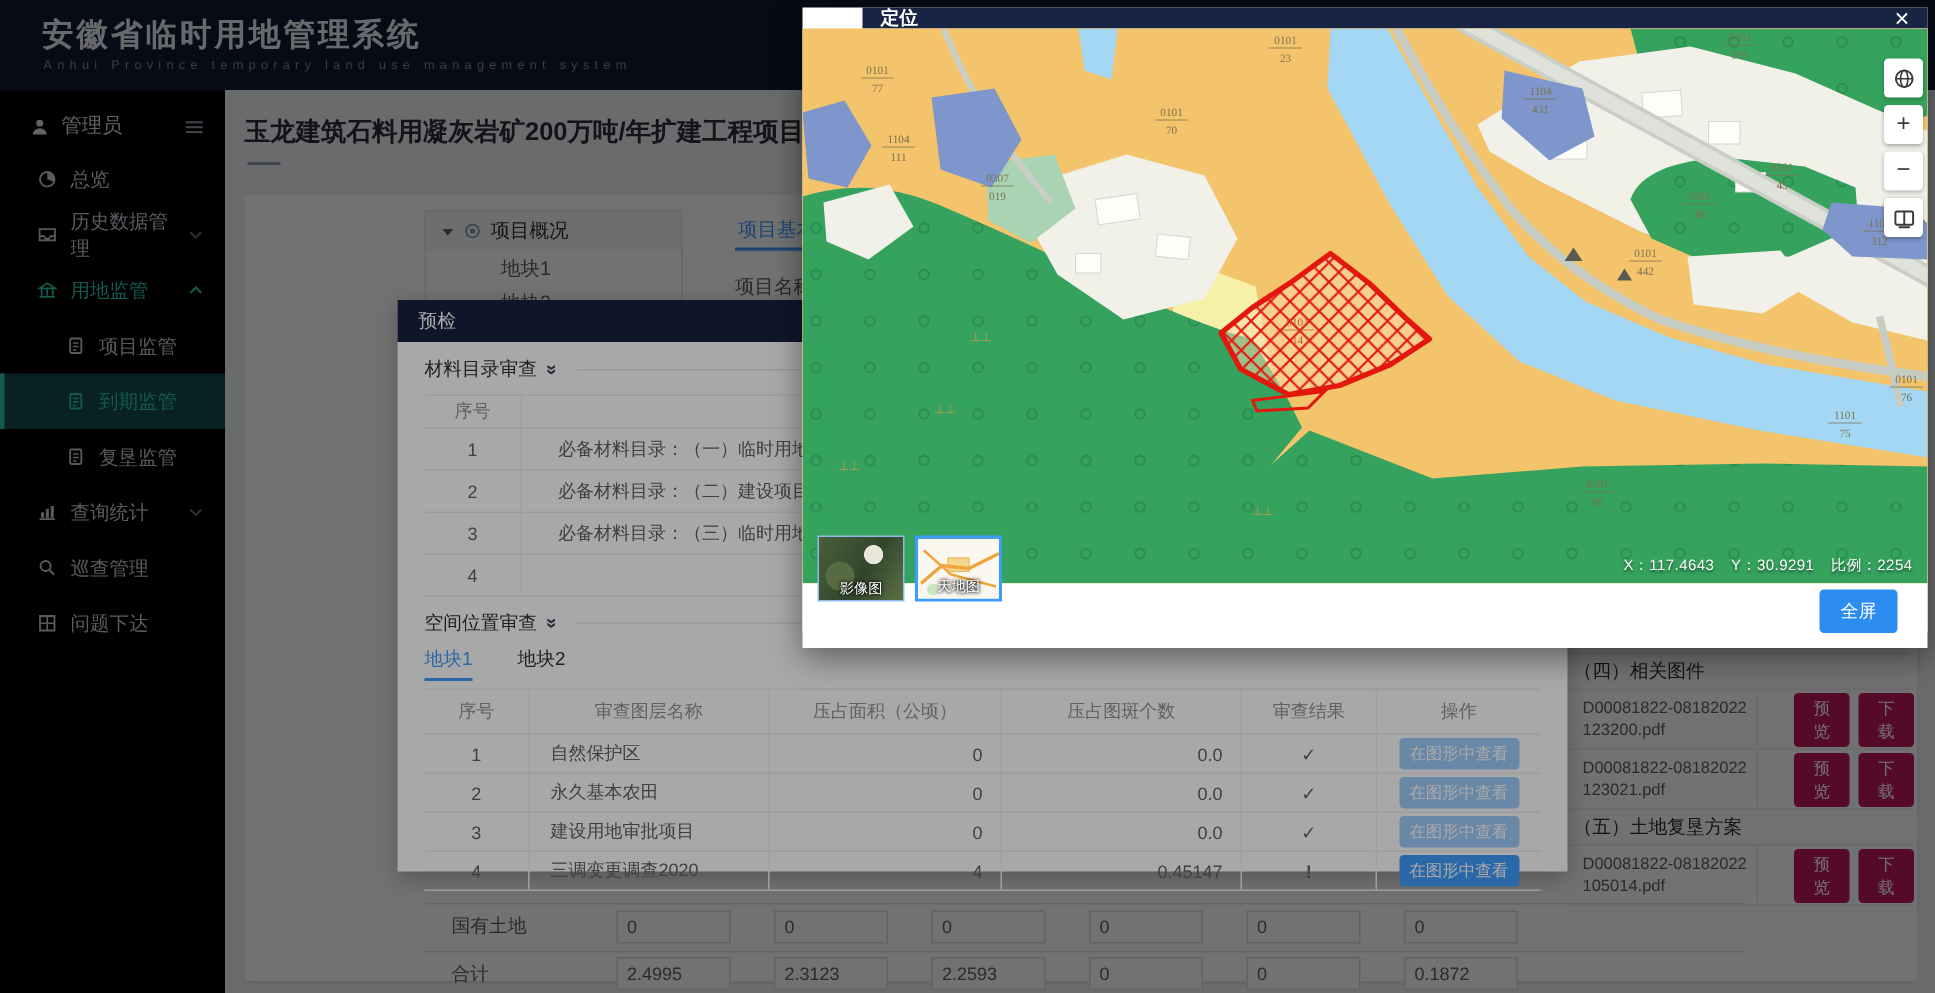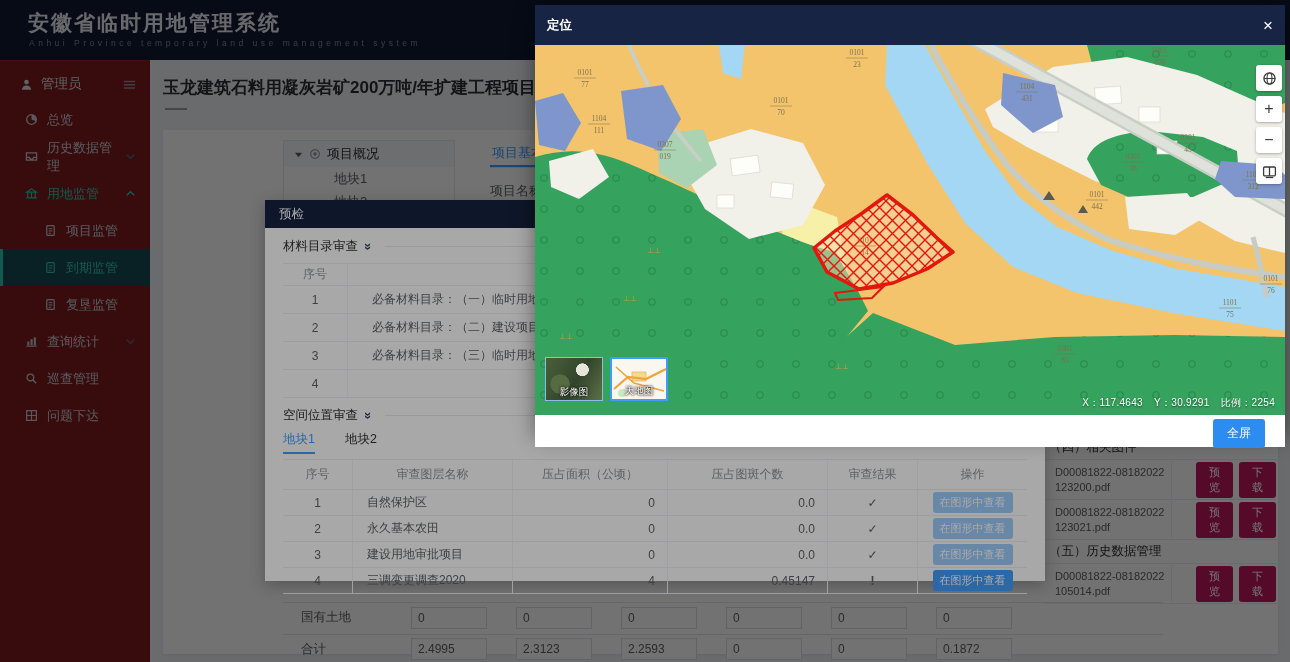--- a/index.html
+++ b/index.html
@@ -5,21 +5,21 @@
   * { margin:0; padding:0; box-sizing:border-box; }
   body { font-family:"Liberation Sans", sans-serif; background:#060a14; }
   .stage { position:relative; width:1290px; height:662px; overflow:hidden; background:#EEF0F4; }
 
   
   .app-header { position:absolute; left:0; top:0; width:1290px; height:60px; background:#101B33; z-index:1; }
   .app-title { position:absolute; left:28px; top:9px; font-size:21px; font-weight:bold; color:#E9ECF3; letter-spacing:2px; }
   .app-subtitle { position:absolute; left:29px; top:38px; font-size:8.5px; color:#7E8AA0; letter-spacing:3.5px; }
 
   
-  .sidebar { position:absolute; left:0; top:60px; width:150px; height:602px; background:#7f1d1d; border-top:1px solid rgba(255,255,255,.07); z-index:1; }
+  .sidebar { position:absolute; left:0; top:60px; width:150px; height:602px; background:#000000; border-top:1px solid rgba(255,255,255,.07); z-index:1; }
   .side-user { height:34px; margin-top:6px; display:flex; align-items:center; gap:8px; padding-left:20px; color:#D8DCE4; font-size:13.5px; }
   .side-user .burger { margin-left:auto; margin-right:14px; }
   .side-item { height:37px; display:flex; align-items:center; gap:9px; padding-left:22px; color:#C6CBD6; font-size:13px; cursor:pointer; border-left:3px solid transparent; }
   .side-item.child { padding-left:41px; }
   .side-item.group-open { color:#2BC8B2; }
   .side-item.active { background:#164A53; border-left-color:#2BC8B2; color:#2BC8B2; }
   .side-item .chev { margin-left:auto; margin-right:13px; }
   .icon13 { width:13px; height:13px; flex:0 0 13px; }
   .icon13 * { vector-effect:non-scaling-stroke; }
 
@@ -89,21 +89,21 @@
   .t2-r { justify-content:flex-end; padding-right:12px; }
   .t2-row.head > div { justify-content:center; text-align:center; line-height:1.15; color:#909399; }
   .res-pass { color:#67C23A; font-size:13px; }
   .res-warn { color:#E6A23C; font-weight:bold; font-size:13px; }
   .gbtn { border:none; border-radius:3px; color:#fff; font-size:11px; padding:3px 7px; cursor:pointer; }
   .gbtn.disabled { background:#A0CFFF; }
   .gbtn.primary { background:#409EFF; }
 
   
   .map-modal { position:absolute; left:535px; top:5px; width:750px; height:427px; background:#fff; z-index:5; box-shadow:0 6px 20px rgba(0,0,0,.45); }
-  .mm-header { height:40px; background:#182443; color:#fff; display:flex; align-items:center; padding:0 12px; }
+  .mm-header { height:14px; background:#182443; color:#fff; display:flex; align-items:center; padding:0 12px;margin-left:40px; }
   .mm-title { font-size:12.5px; font-weight:bold; }
   .mm-close { margin-left:auto; font-size:17px; line-height:1; cursor:pointer; color:#fff; }
   .mm-map { position:relative; width:750px; height:370px; overflow:hidden; background:#F3C46C; }
   .mm-map svg.basemap { position:absolute; left:0; top:0; }
   .map-controls { position:absolute; right:3px; top:20px; display:flex; flex-direction:column; gap:5px; }
   .map-btn { width:26px; height:26px; background:#fff; border-radius:3px; box-shadow:0 1px 3px rgba(0,0,0,.3); display:flex; align-items:center; justify-content:center; font-size:16px; color:#3A3A3A; cursor:pointer; }
   .thumbs { position:absolute; left:10px; top:352px; display:flex; gap:7px; z-index:2; }
   .thumb { position:relative; width:58px; height:44px; border:1px solid #8FBBE8; cursor:pointer; overflow:hidden; }
   .thumb.selected { border:2px solid #3E9BFF; }
   .thumb-label { position:absolute; left:0; right:0; bottom:1px; text-align:center; color:#fff; font-size:9.5px; text-shadow:0 0 3px #000, 0 0 2px #000; }
@@ -265,21 +265,21 @@
             <button class="fbtn">下载</button>
           </div>
         </div>
         <div class="file-row">
           <div class="file-name">D00081822-08182022123021.pdf</div>
           <div class="file-btns">
             <button class="fbtn">预览</button>
             <button class="fbtn">下载</button>
           </div>
         </div>
-        <div class="file-heading">（五）历史数据管理</div>
+        <div class="file-heading">（五）土地复垦方案</div>
         <div class="file-row">
           <div class="file-name">D00081822-08182022105014.pdf</div>
           <div class="file-btns">
             <button class="fbtn">预览</button>
             <button class="fbtn">下载</button>
           </div>
         </div>
       </div>
 
       <div class="bt-row r1">

